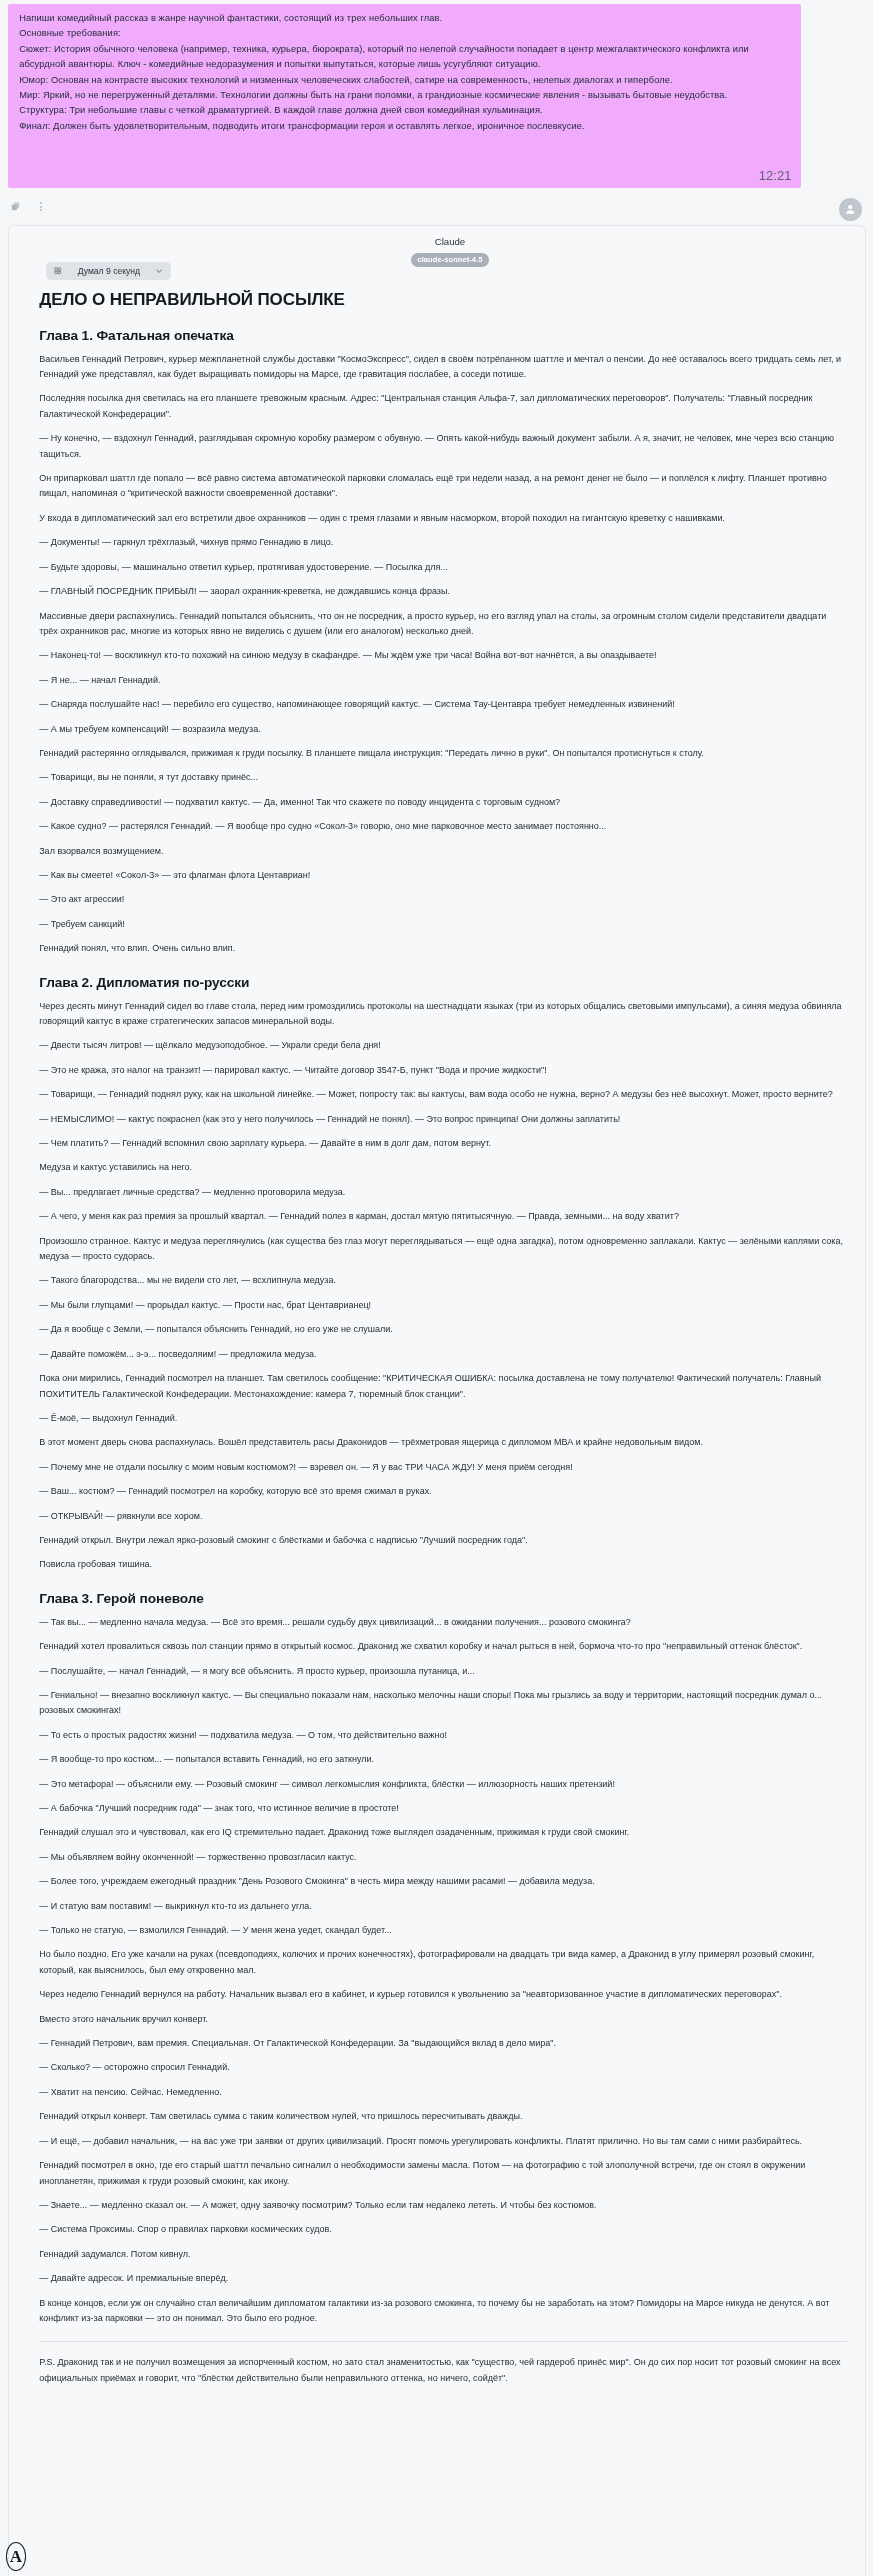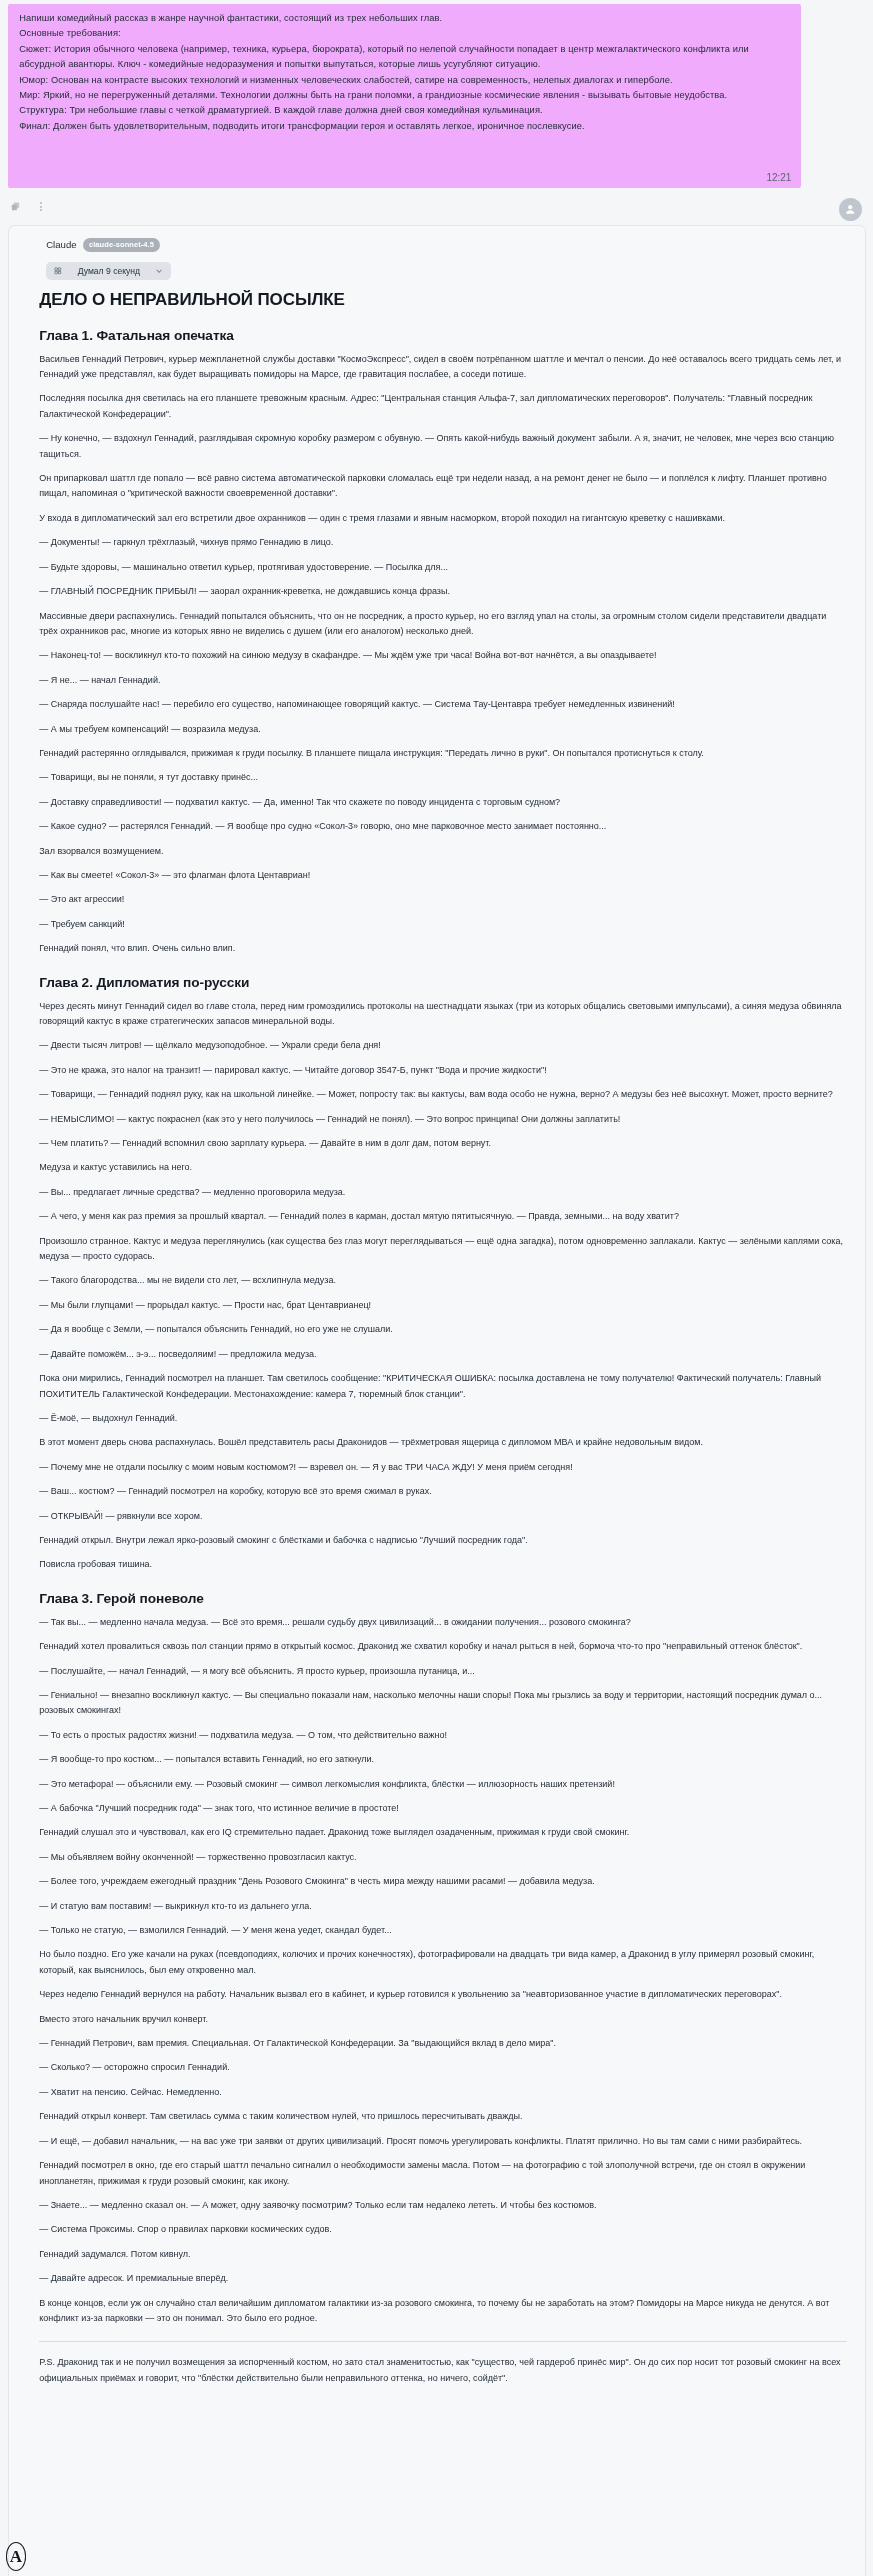--- a/index.html
+++ b/index.html
@@ -34,21 +34,21 @@
     margin: 0;
     font-size: 9.3px;
     line-height: 15.4px;
     color: #1f2933;
     letter-spacing: 0.01em;
   }
   .user-timestamp {
     position: absolute;
     right: 9.6px;
     bottom: 5.5px;
-    font-size: 10px;
+    font-size: 13px;
     color: #5b6573;
   }
   .avatar {
     position: absolute;
     right: 12.4px;
     top: 194px;
     width: 23px;
     height: 23px;
     border-radius: 50%;
     background: #c0c6cd;
@@ -97,20 +97,21 @@
     border-radius: 6.9px;
     padding: 9.6px 11px 18px 11px;
     min-height: 2367px;
   }
   .assistant-head {
     display: flex;
     align-items: center;
     gap: 6.2px;
     padding-left: 26px;
     height: 18px;
+    flex-direction: column;
   }
   .assistant-name {
     font-size: 9.6px;
     color: #1f2933;
   }
   .model-badge {
     background: #a9b0b8;
     color: #ffffff;
     font-size: 7.5px;
     font-weight: bold;

